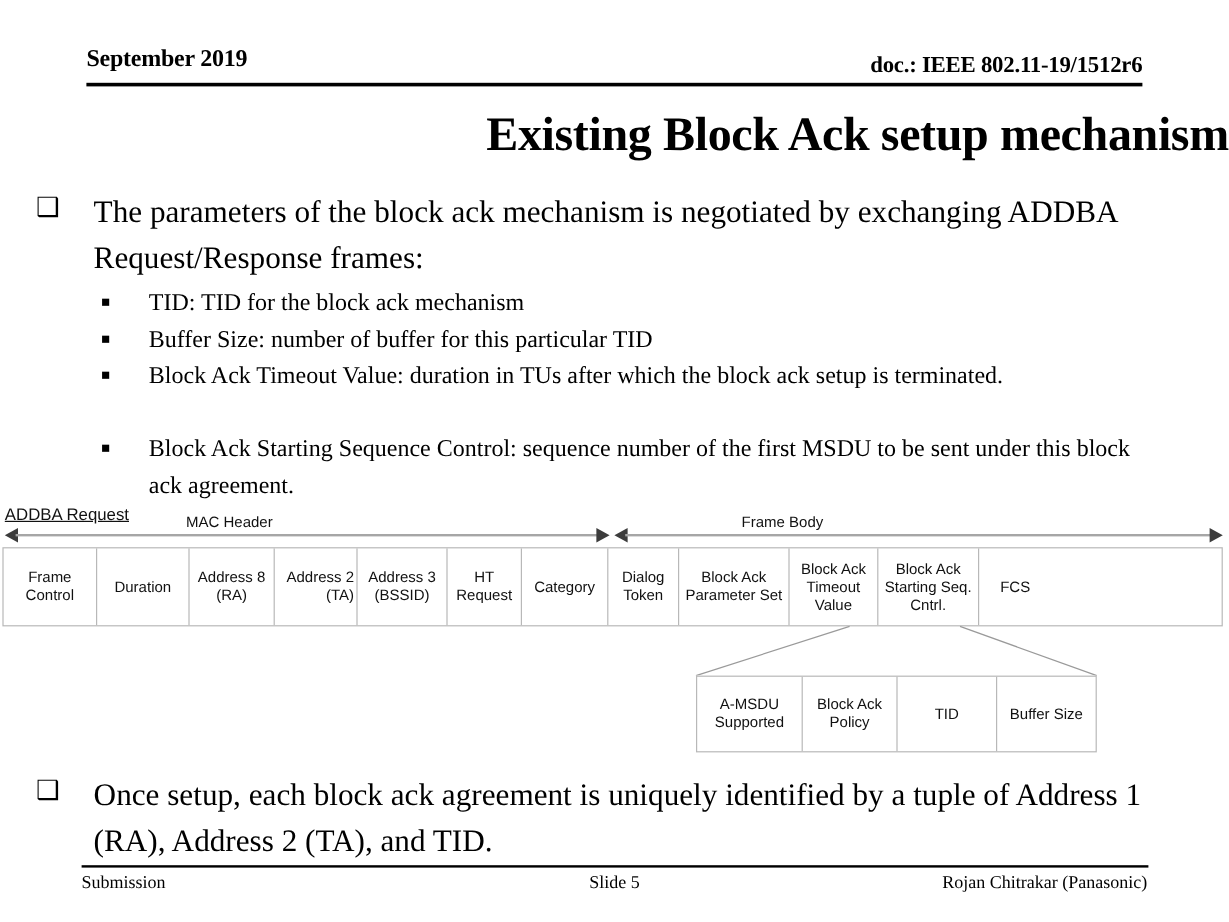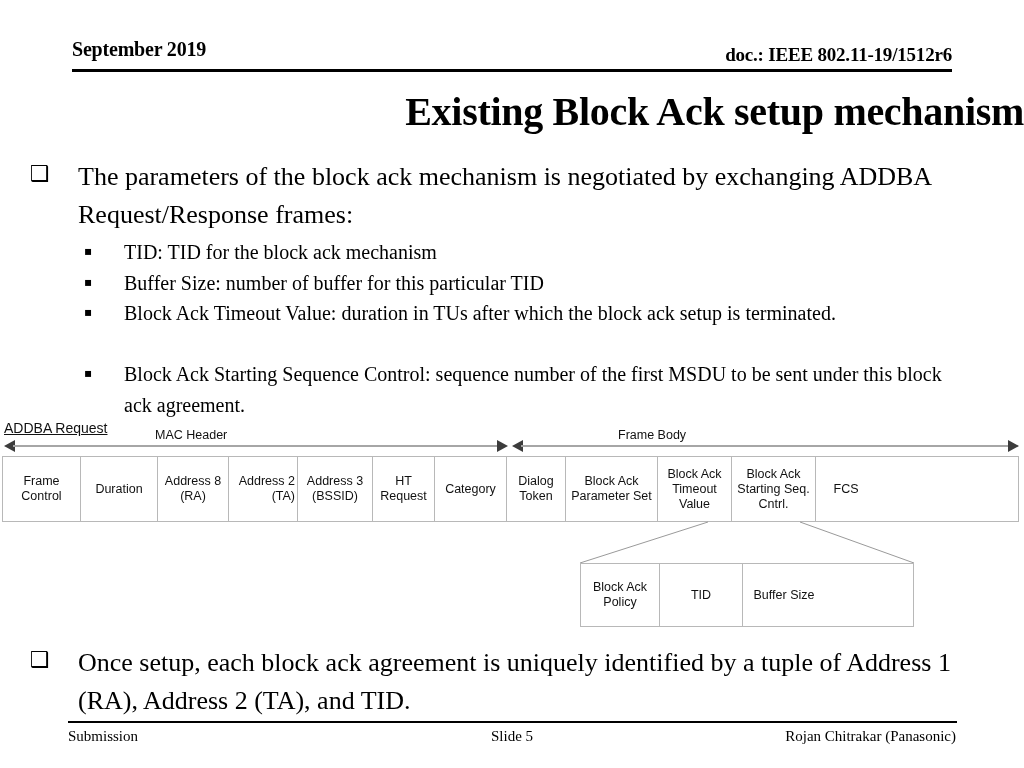--- a/index.html
+++ b/index.html
@@ -171,20 +171,21 @@
       <div class="cell" style="width: 84px; flex: 0 0 84px;">Block Ack Starting Seq. Cntrl.</div>
       <div class="cell" style="width: 60px; flex: 0 0 60px;">FCS</div>
     </div>
 
   <svg class="leaders">
     <line x1="708" y1="107" x2="580" y2="148" stroke="#9a9a9a" stroke-width="1"></line>
     <line x1="800" y1="107" x2="914" y2="148" stroke="#9a9a9a" stroke-width="1"></line>
   </svg>
 
   <div class="sub-table" id="sub-table">
+      <div class="cell" style="width: 88px; flex: 0 0 88px;">A-MSDU Supported</div>
       <div class="cell" style="width: 79px; flex: 0 0 79px;">Block Ack Policy</div>
       <div class="cell" style="width: 83px; flex: 0 0 83px;">TID</div>
       <div class="cell" style="width: 82px; flex: 0 0 82px;">Buffer Size</div>
     </div>
 
   <div class="bul1" id="b2">
     <span class="mark">❑</span>
     <span>Once setup, each block ack agreement is uniquely identified by a tuple of Address 1 (RA), Address 2 (TA), and TID.</span>
   </div>
 

